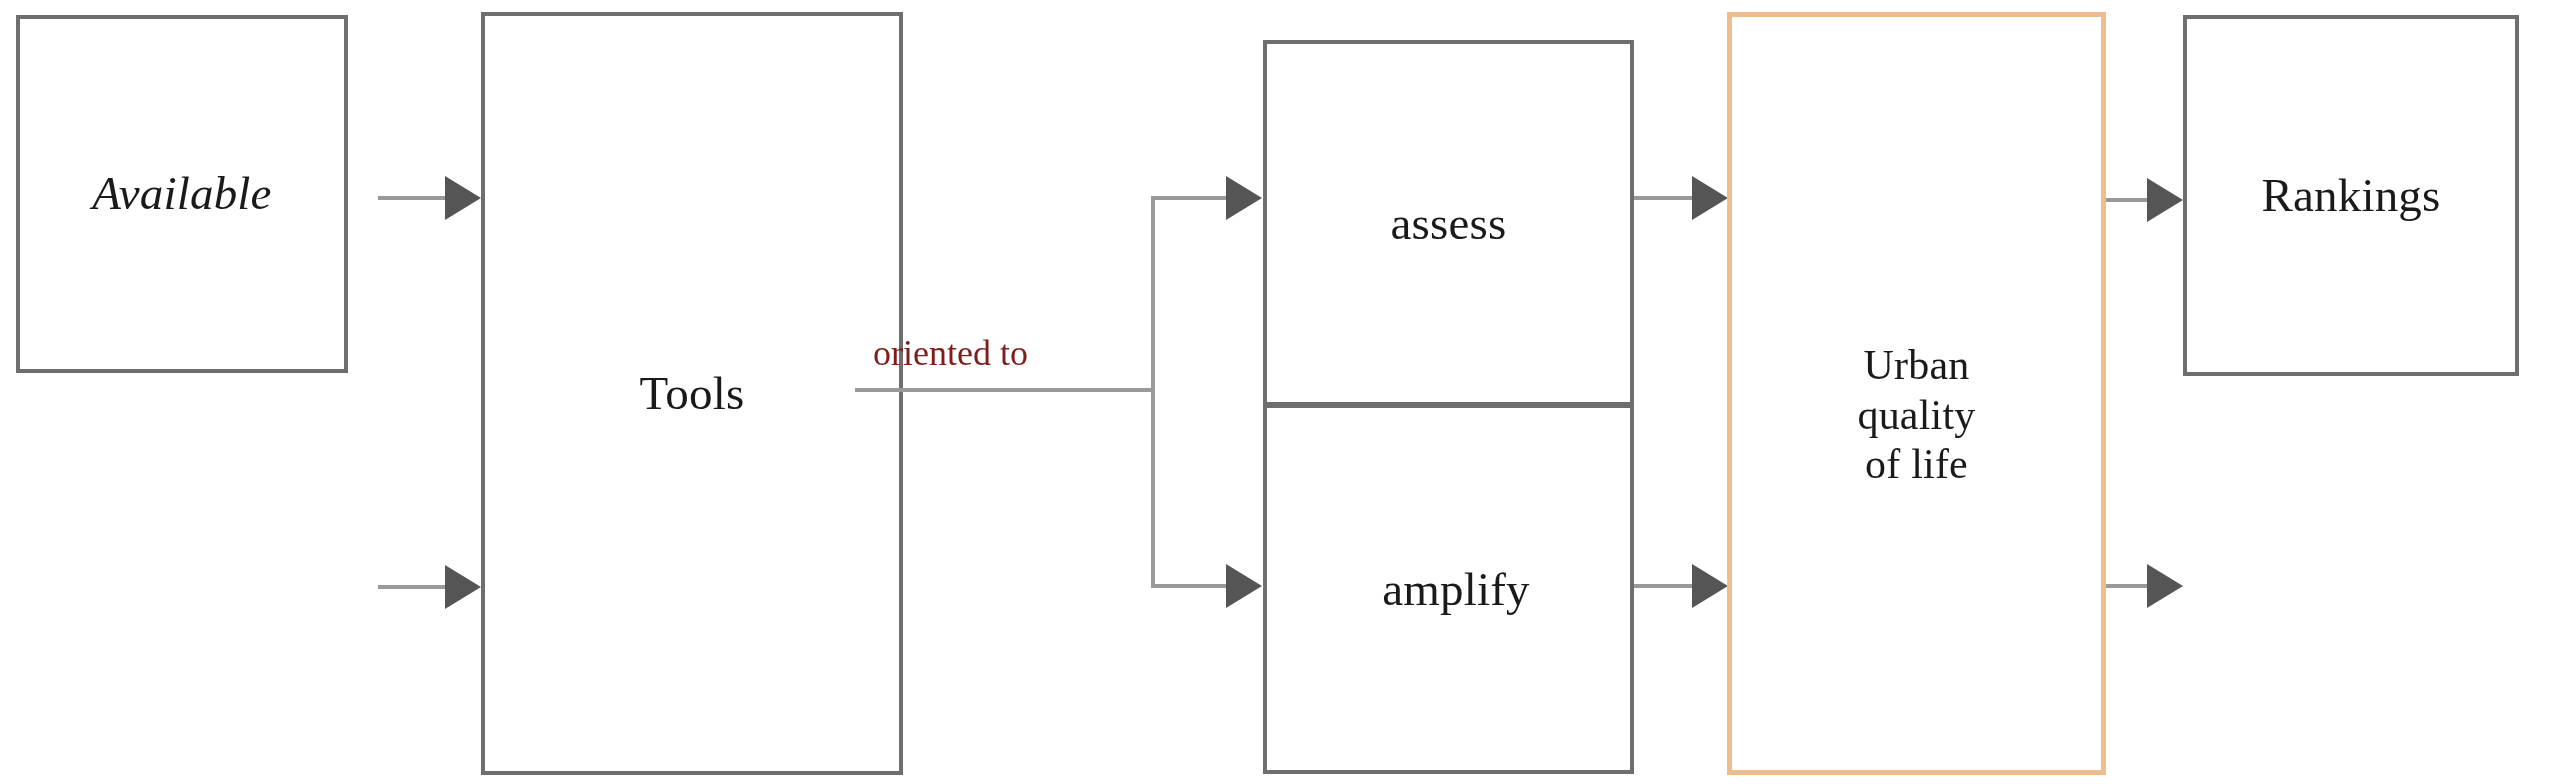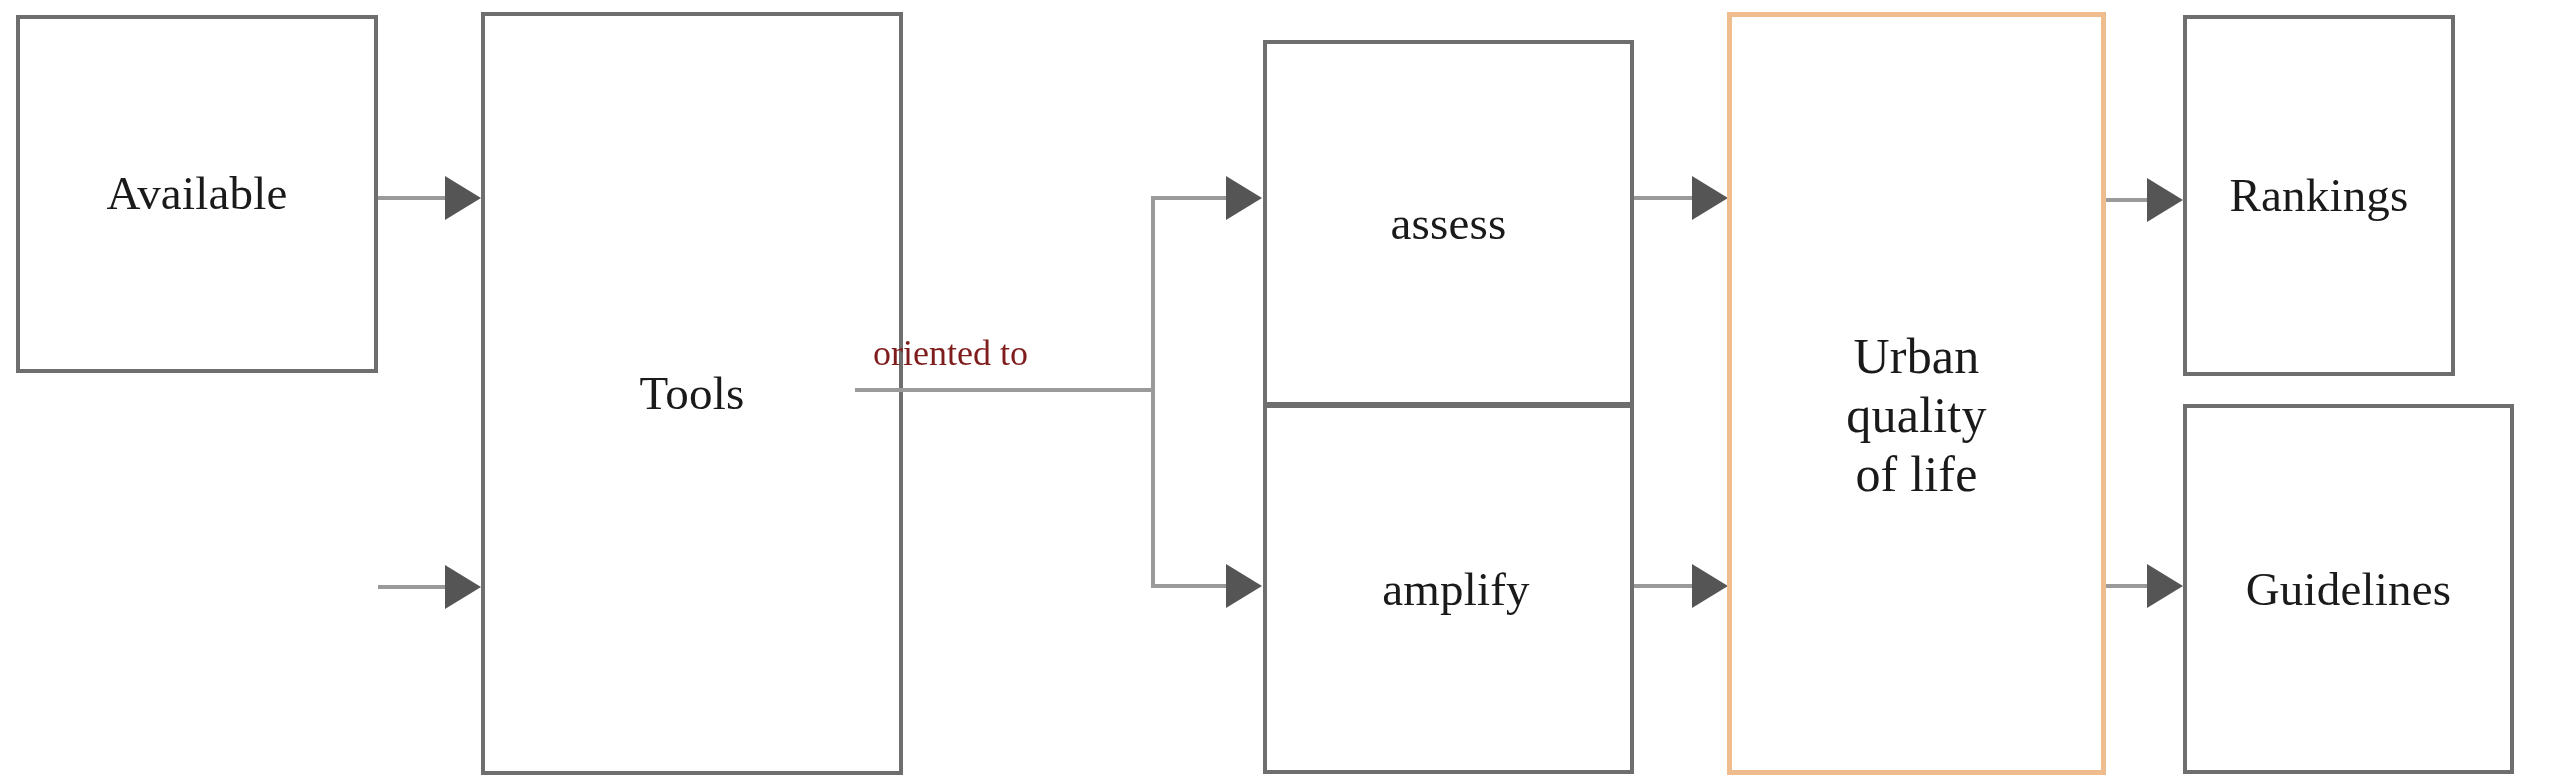--- a/index.html
+++ b/index.html
@@ -22,21 +22,21 @@
     text-align:center;
   }
   .node .label{
     color:#1a1a1a;
     font-size:47px;
     line-height:1.12;
     letter-spacing:0.2px;
     white-space:pre-line;
   }
   .node.accent{ border-color:#efbc8e; }
-  .node.accent .label{ font-size:50px; line-height:1.18;margin-top:44px; }
+  .node.accent .label{ font-size:42px; line-height:1.18;margin-top:44px; }
 
   
   .hline{
     position:absolute;
     height:4px;
     background:#9a9a9a;
   }
   .vline{
     position:absolute;
     width:4px;
@@ -54,21 +54,21 @@
     color:#7f1d1d;
     font-size:36px;
     white-space:nowrap;
   }
 </style>
 </head>
 <body>
 
 <div id="canvas">
 
-  <div class="node" style="left:16px;top:14.5px;width:362px;height:358px;">
+  <div class="node" style="left:16px;top:14.5px;width:332px;height:358px;font-style:italic;">
     <span class="label">Available</span>
   </div>
 
 
   <div class="hline" style="left:378px;top:196px;width:69px;"></div>
   <div class="arrowhead" style="left:445px;top:176px;"></div>
 
   <div class="hline" style="left:378px;top:585px;width:69px;"></div>
   <div class="arrowhead" style="left:445px;top:565px;"></div>
 
@@ -107,22 +107,19 @@
 quality
 of life</span>
   </div>
 
   <div class="hline" style="left:2106px;top:198px;width:42px;"></div>
   <div class="arrowhead" style="left:2147px;top:178px;"></div>
 
   <div class="hline" style="left:2106px;top:584px;width:42px;"></div>
   <div class="arrowhead" style="left:2147px;top:564px;"></div>
 
-  <div class="node" style="left:2183px;top:14.5px;width:272px;height:361px;">
+  <div class="node" style="left:2183px;top:14.5px;width:336px;height:361px;">
     <span class="label">Rankings</span>
   </div>
 
-  <div class="node" style="left:2183px;top:404px;width:331px;height:370px;">
-    <span class="label">Guidelines</span>
-  </div>
 
 </div>
 
 
 </body></html>

